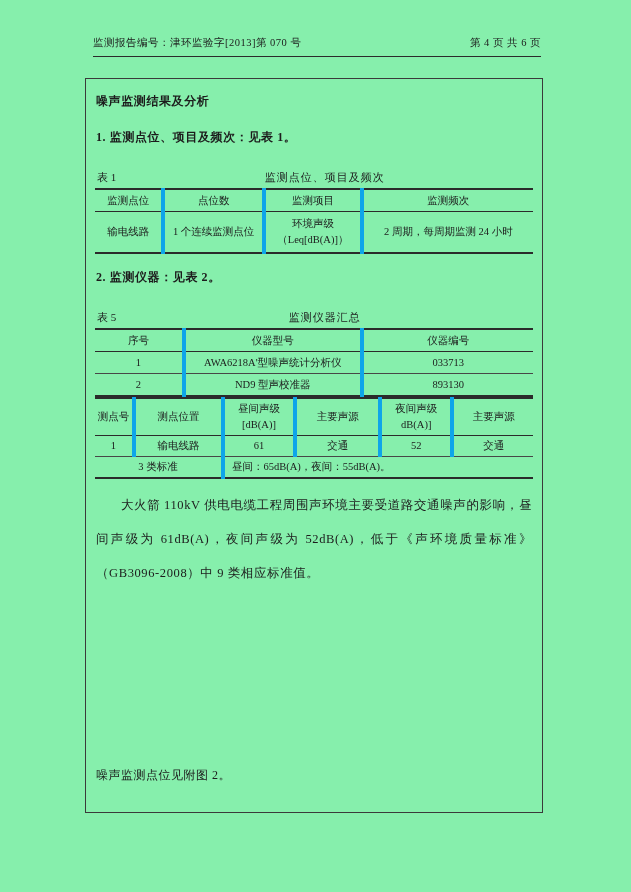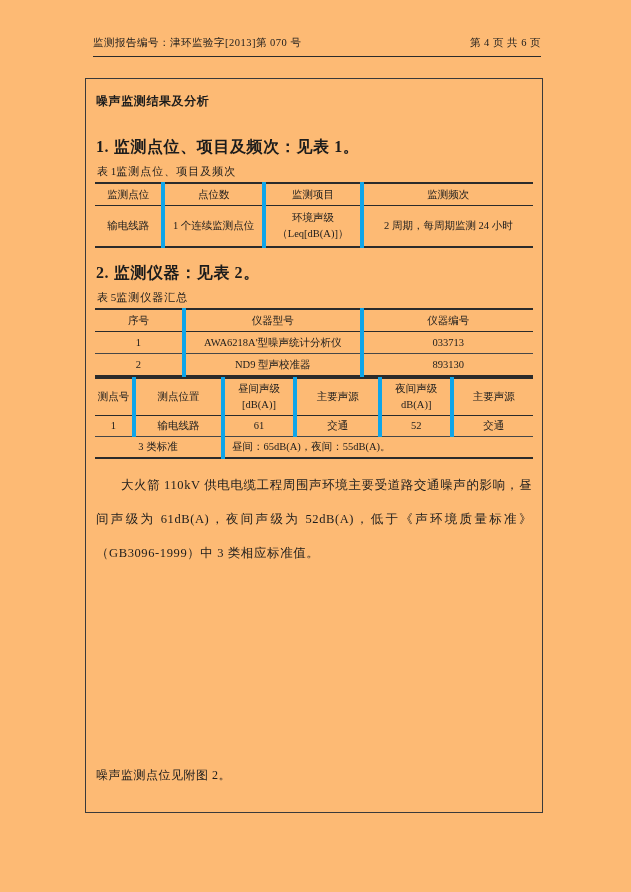--- a/index.html
+++ b/index.html
@@ -4,21 +4,21 @@
 <style>
   html, body {
     margin: 0;
     padding: 0;
     background: #ffffff;
   }
   .page {
     position: relative;
     width: 631px;
     height: 892px;
-    background: #fdba74;
+    background: #86efac;
     font-family: "Liberation Serif", "DejaVu Serif", serif;
     color: #1c1c1c;
     overflow: hidden;
   }
   
   .page-header {
     position: absolute;
     left: 93px;
     top: 36px;
     width: 448px;
@@ -40,36 +40,36 @@
     box-sizing: border-box;
     border: 1.6px solid #3a3a3a;
     padding: 12px 9px 10px 9px;
     display: flex;
     flex-direction: column;
   }
   .doc-title {
     font-size: 12px;
     font-weight: bold;
     letter-spacing: 0.6px;
-    margin: 2px 0 12px 1px;
+    margin: 2px 0 4px 1px;
   }
   .sec-heading {
-    font-size: 16px;
+    font-size: 12px;
     font-weight: bold;
     letter-spacing: 0.6px;
     margin: 15px 0 0 1px;
   }
   .tbl-caption {
     display: flex;
     align-items: baseline;
     font-size: 11px;
-    margin: 6px 0 3px 0;
+    margin: 24px 0 3px 0;
   }
   .tbl-label { padding-left: 2px; }
-  .tbl-title { flex: 1; letter-spacing: 1px; }
+  .tbl-title { flex: 1; text-align: center; letter-spacing: 1px; }
   
   table.tbl {
     width: 100%;
     border-collapse: collapse;
     table-layout: fixed;
     text-align: center;
     font-size: 10.5px;
     border-top: 2px solid #2b2b2b;
     border-bottom: 2px solid #2b2b2b;
   }
@@ -228,18 +228,18 @@
           <td>交通</td>
         </tr>
         <tr>
           <td colspan="2">3 类标准</td>
           <td colspan="4" class="std-value">昼间：65dB(A)，夜间：55dB(A)。</td>
         </tr>
       </tbody>
     </table>
 
 
-    <p class="analysis">大火箭 110kV 供电电缆工程周围声环境主要受道路交通噪声的影响，昼间声级为 61dB(A)，夜间声级为 52dB(A)，低于《声环境质量标准》（GB3096-1999）中 3 类相应标准值。</p>
+    <p class="analysis">大火箭 110kV 供电电缆工程周围声环境主要受道路交通噪声的影响，昼间声级为 61dB(A)，夜间声级为 52dB(A)，低于《声环境质量标准》（GB3096-2008）中 9 类相应标准值。</p>
 
     <div class="footer-note">噪声监测点位见附图 2。</div>
 
   </div>
 </div>
 
 </body></html>

